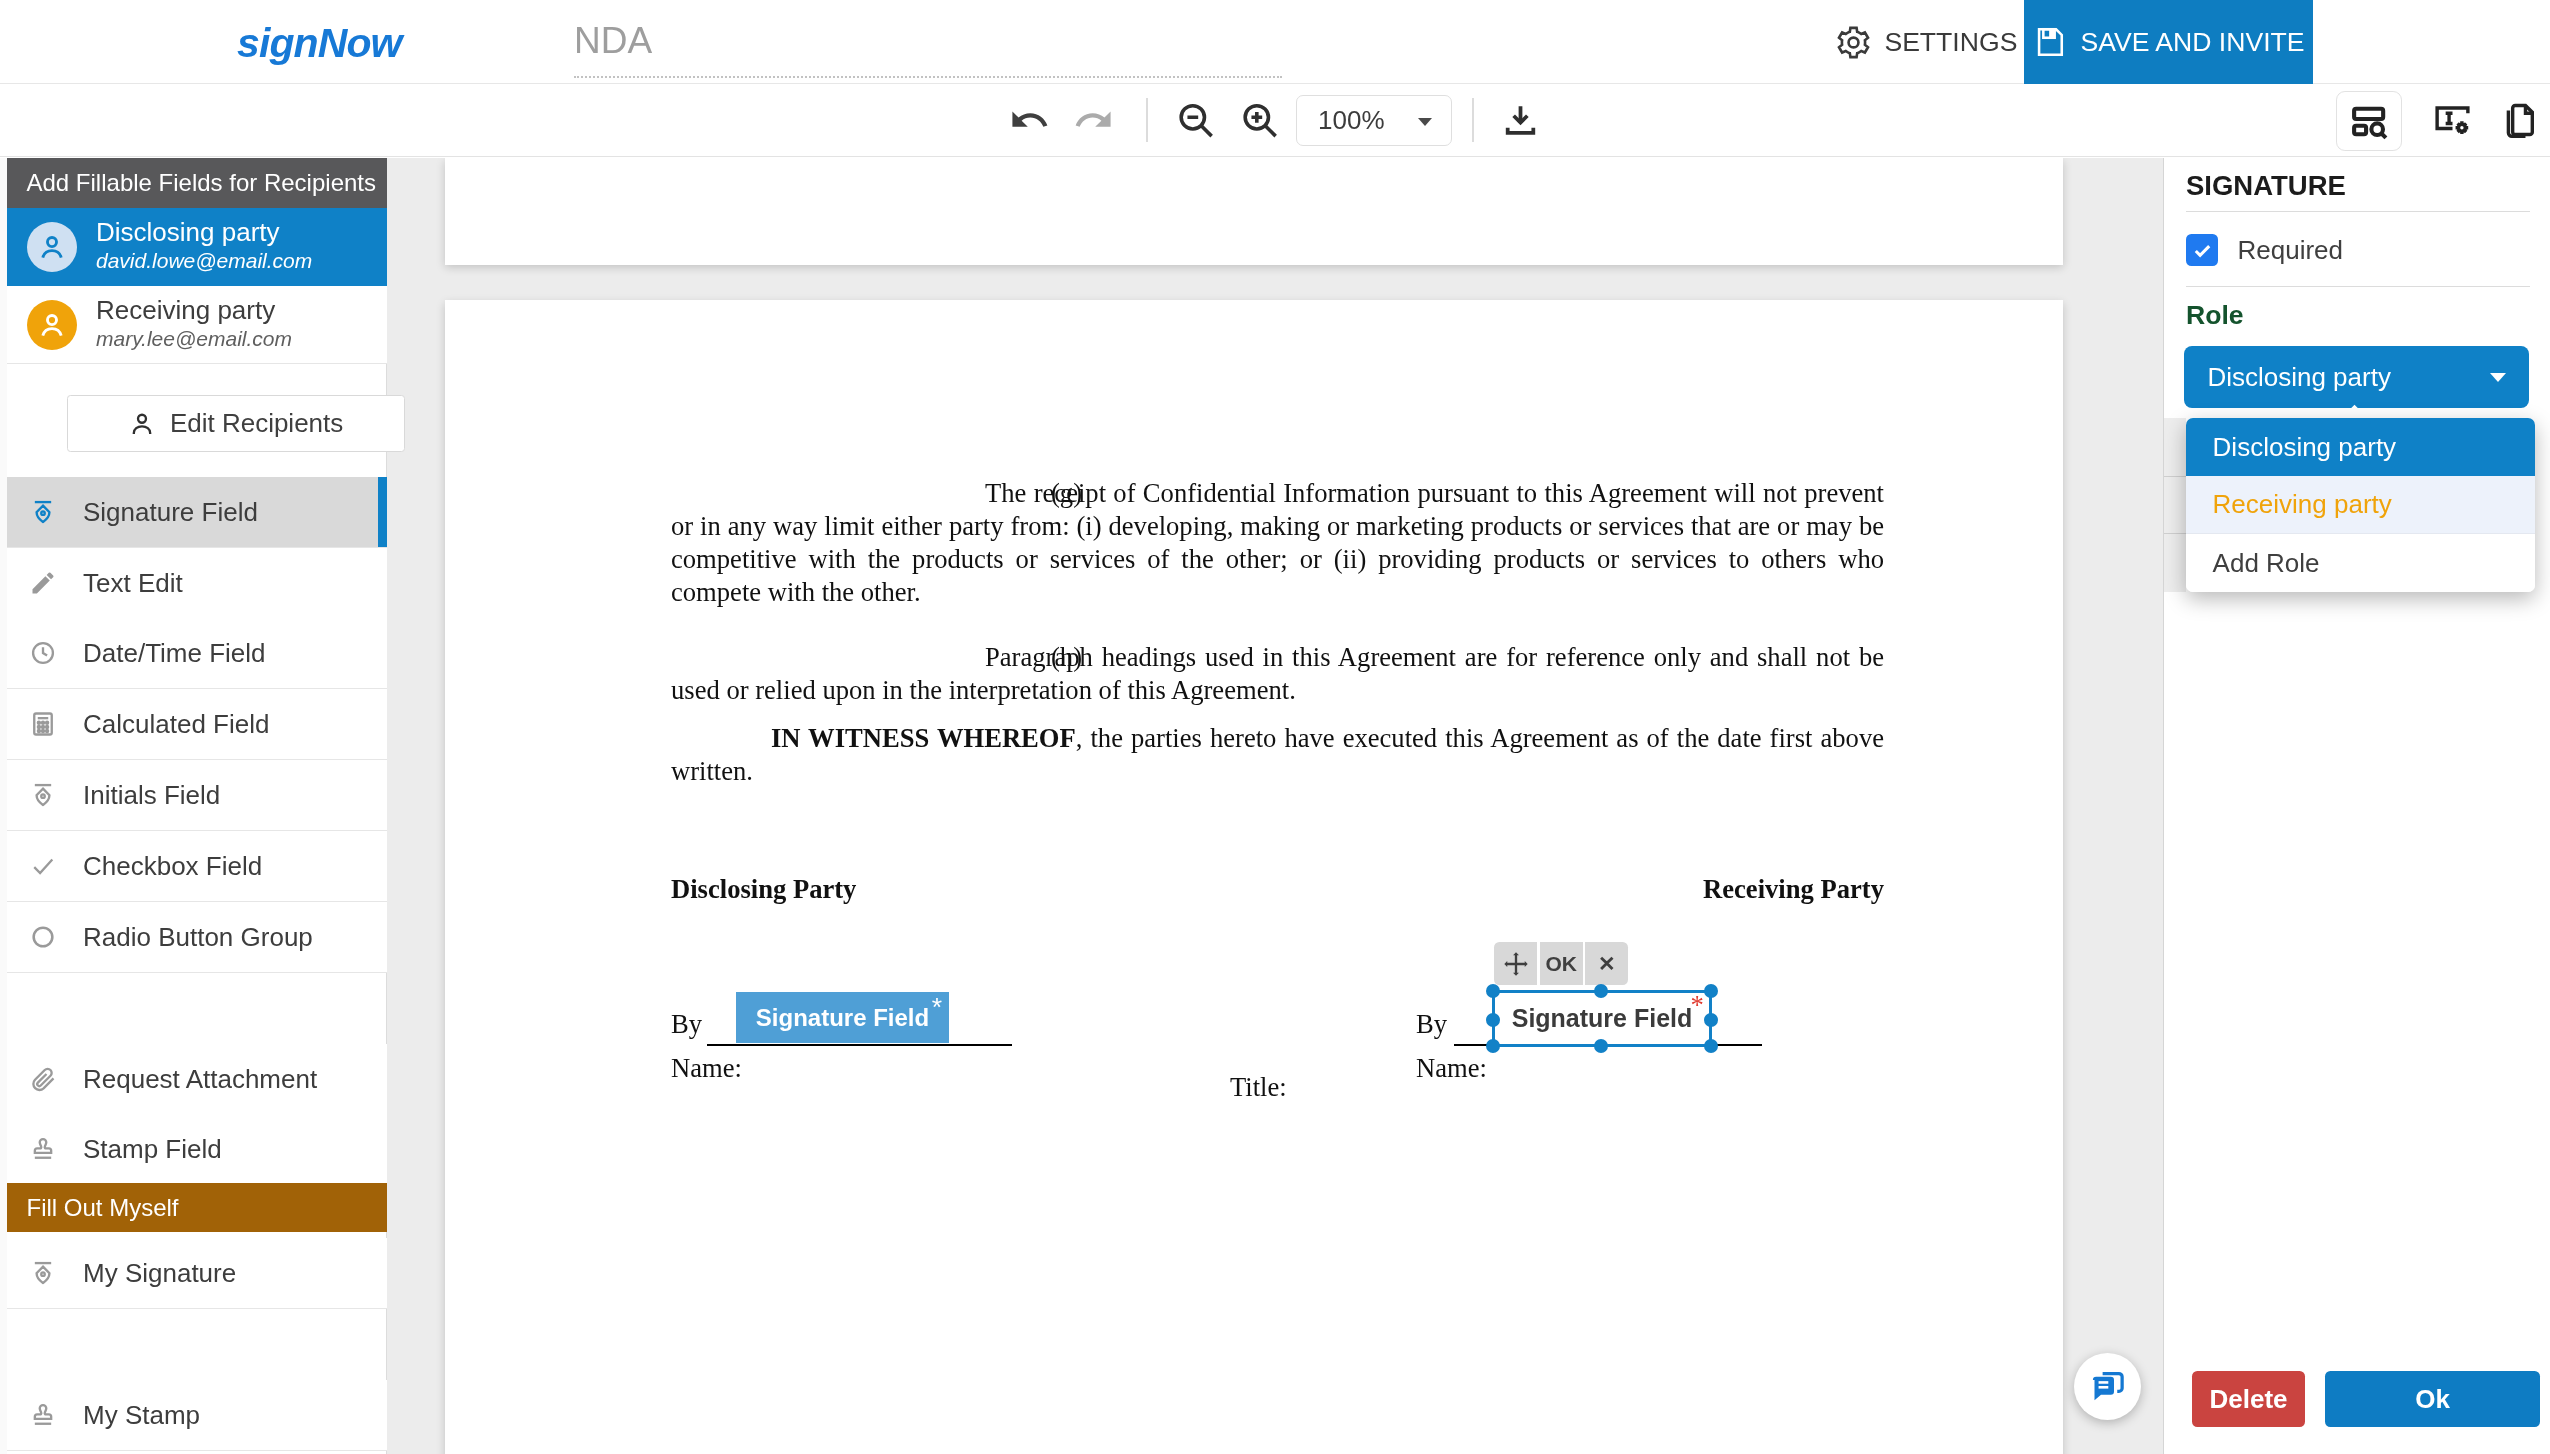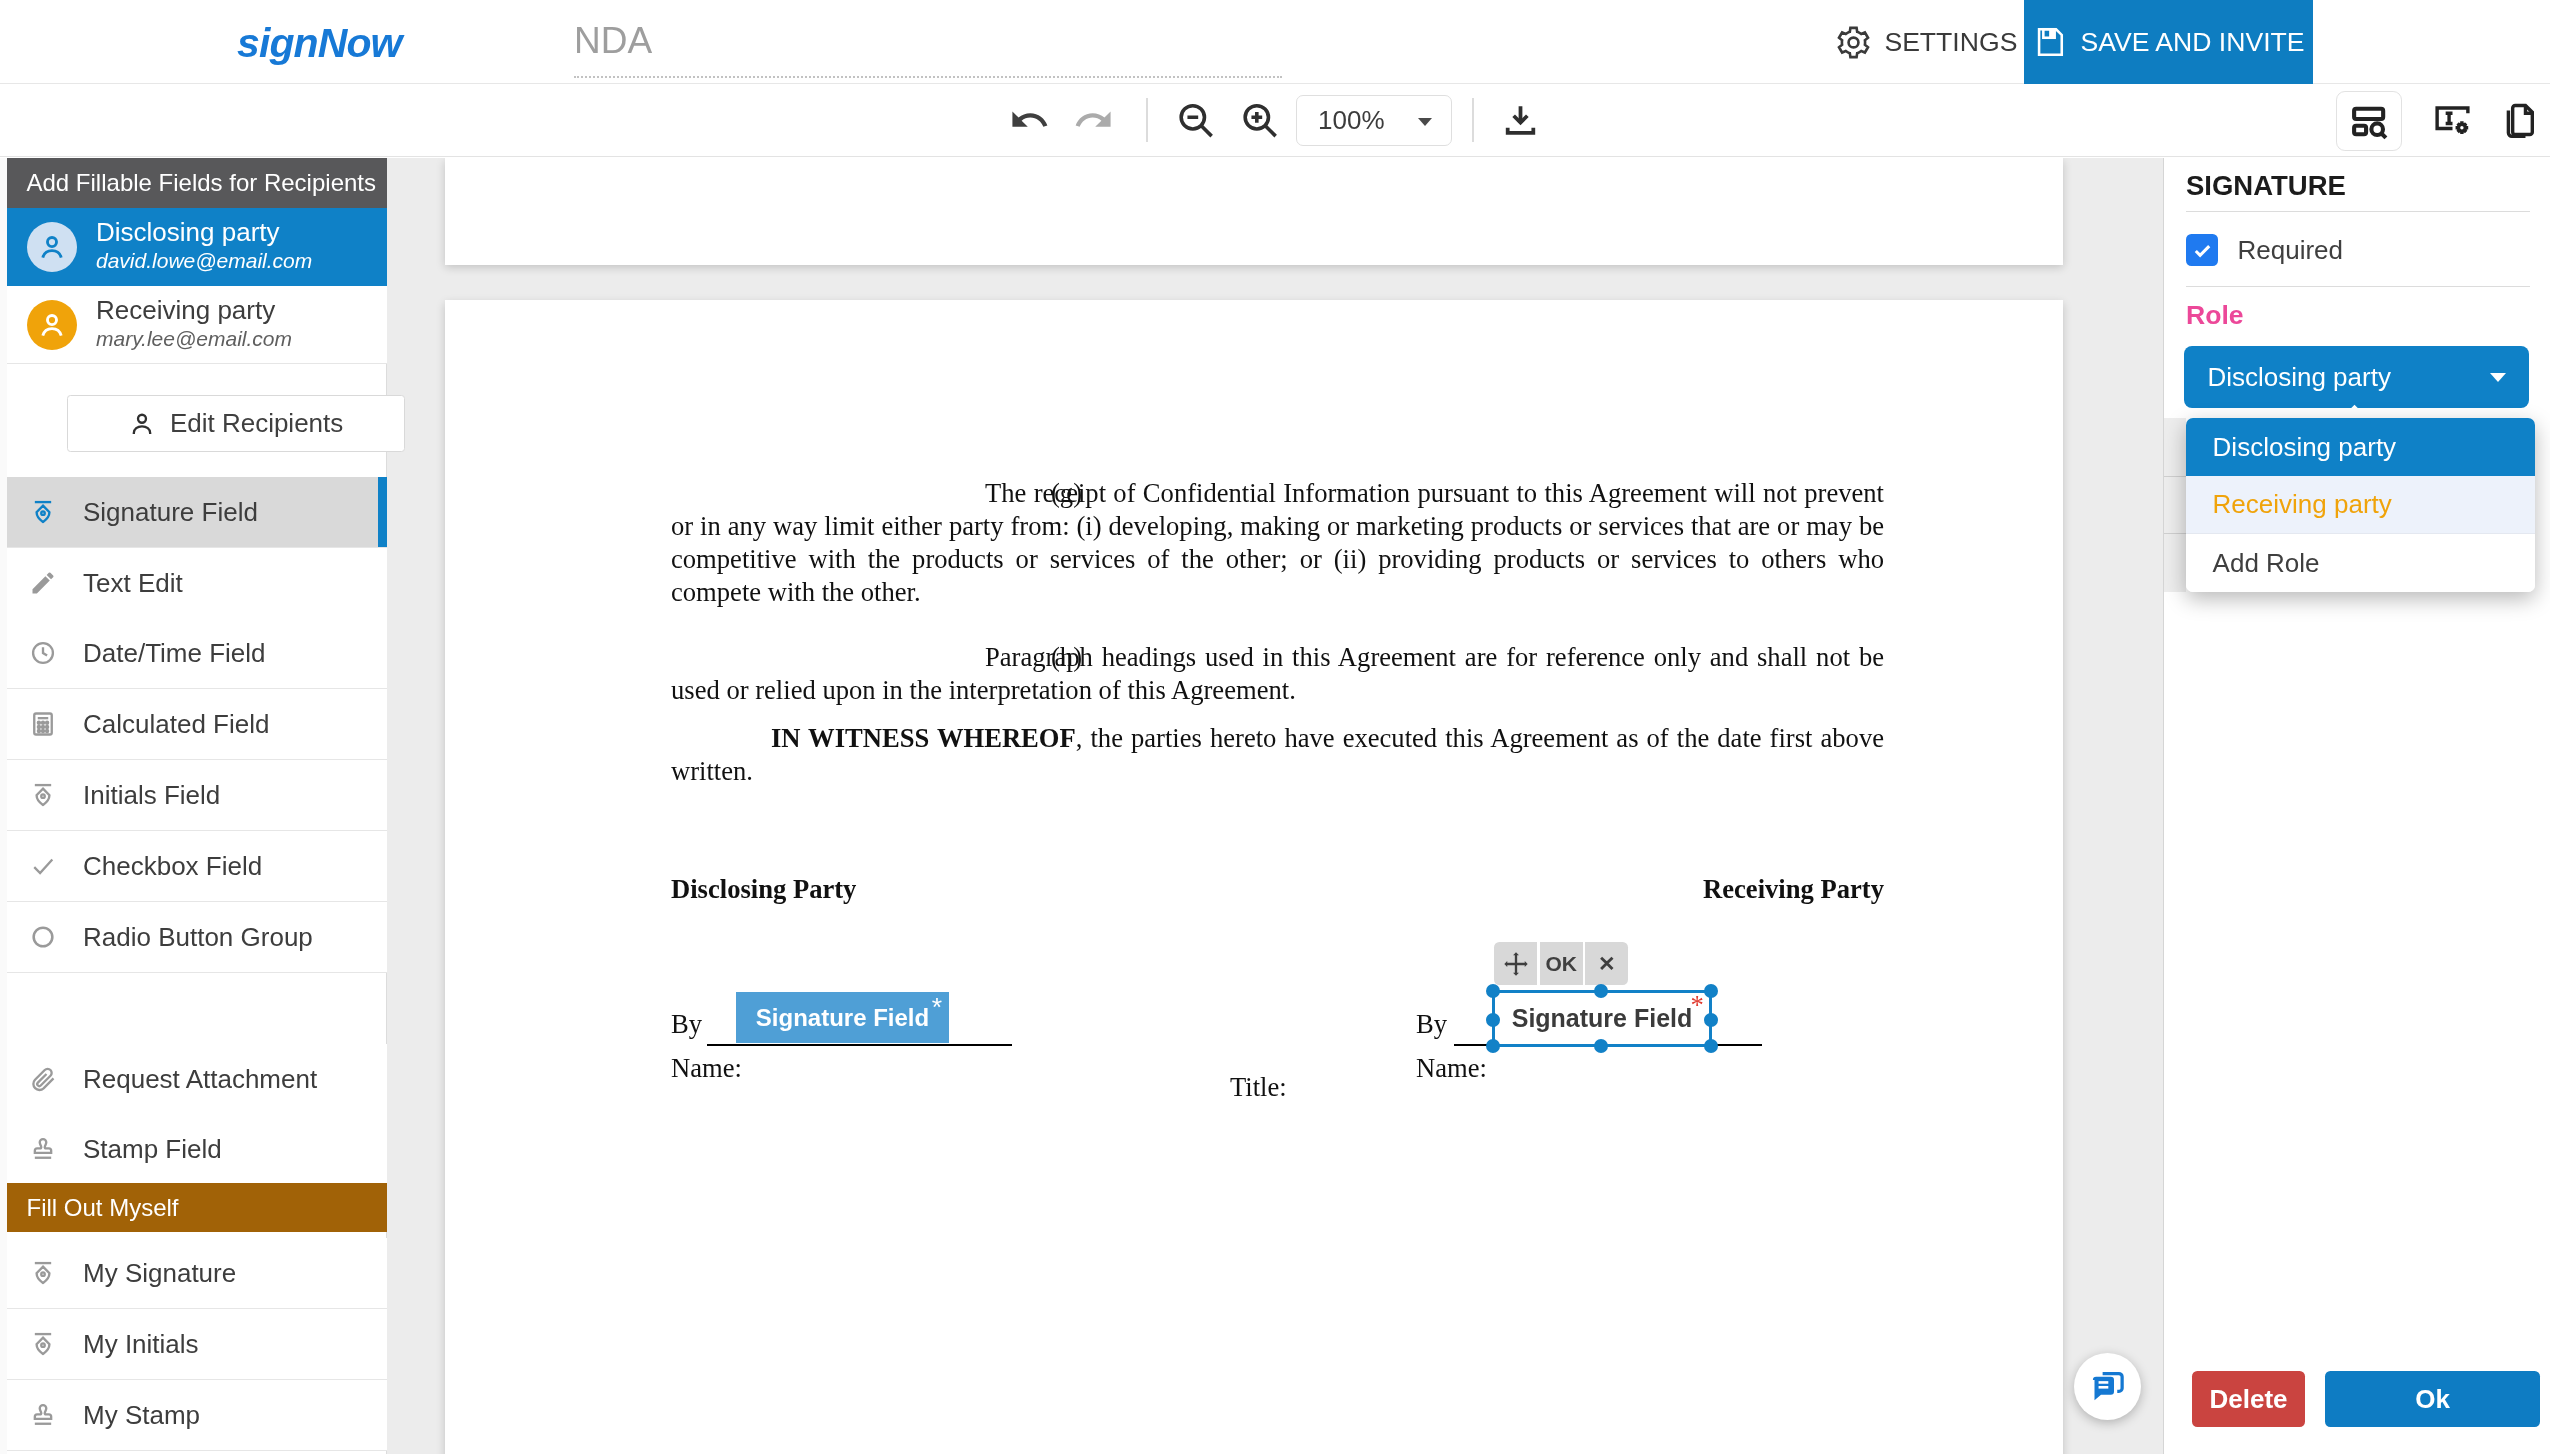--- a/index.html
+++ b/index.html
@@ -79,21 +79,21 @@
 
   .chat-fab { position:absolute; left:2074px; top:1353px; width:67px; height:67px; border-radius:50%; background:#fff; box-shadow:0 2.7px 10.6px rgba(0,0,0,.25); display:flex; align-items:center; justify-content:center; cursor:pointer; z-index:40; }
 
   
   .rpanel { position:absolute; left:2163px; top:158px; width:387px; height:1296px; background:#fff; border-left:1.8px solid #d5d5d5; z-index:25; }
   .rp-title { position:absolute; left:22px; top:12.4px; font-size:27.5px; font-weight:bold; color:#1c1c1c; }
   .rp-div { position:absolute; left:22px; width:344px; height:0; border-top:1.8px solid #dcdcdc; }
   .rp-check-row { position:absolute; left:22px; top:76px; display:flex; align-items:center; gap:19.5px; cursor:pointer; }
   .rp-checkbox { width:32px; height:32px; border-radius:5.3px; background:#1f7af0; display:flex; align-items:center; justify-content:center; }
   .rp-check-label { font-size:26px; color:#3f3f3f; }
-  .rp-role { position:absolute; left:22px; top:142px; font-size:26.6px; font-weight:bold; color:#ec4899; }
+  .rp-role { position:absolute; left:22px; top:142px; font-size:26.6px; font-weight:bold; color:#14532d; }
   .role-select { position:absolute; left:20.4px; top:188px; width:345px; height:62px; background:#0f81c7; border-radius:8px; color:#fff; font-size:26px; display:flex; align-items:center; padding-left:23px; cursor:pointer; }
   .role-caret { position:absolute; right:23px; top:26.6px; width:0; height:0; border-left:8px solid transparent; border-right:8px solid transparent; border-top:9.7px solid #fff; }
   .ghost-rows { position:absolute; left:0px; top:260px; width:22px; height:174px; background:#ededed; }
   .ghost-rows .g1 { position:absolute; left:0; top:58px; width:100%; height:0; border-top:1.8px solid #cfcfcf; }
   .ghost-rows .g2 { position:absolute; left:0; top:115px; width:100%; height:0; border-top:1.8px solid #cfcfcf; }
   .notch { position:absolute; left:180px; top:251px; width:21px; height:21px; background:#fff; transform:rotate(45deg); z-index:5; }
   .role-menu { position:absolute; left:22px; top:260px; width:349px; border-radius:7px; overflow:hidden; box-shadow:0 7px 21px rgba(0,0,0,.28); z-index:6; }
   .rm-item { height:58px; display:flex; align-items:center; padding-left:26.6px; font-size:26px; cursor:pointer; background:#fff; color:#3f3f3f; }
   .rm-item.sel { background:#0f81c7; color:#fff; }
   .rm-item.recv { background:#edf2fb; color:#f0a30a; border-bottom:1.8px solid #e4e8f0; }
@@ -325,30 +325,20 @@
 
   <div class="srow" style="top:1080px">
     <span class="sicon">
       <svg width="28" height="28" viewBox="0 0 24 24" fill="none" stroke="#9a9a9a" stroke-width="2">
           <path d="M5 3.5h14"></path>
           <path d="M12 6.5l5.5 5.7c0 3.6-2.6 6.3-5.5 8.3-2.9-2-5.5-4.7-5.5-8.3L12 6.5z"></path>
           <circle cx="12" cy="13" r="1.5"></circle>
         </svg>
     </span>
     <span class="slabel">My Signature</span>
-  </div>
-  <div class="srow" style="top:1151px">
-    <span class="sicon">
-      <svg width="28" height="28" viewBox="0 0 24 24" fill="none" stroke="#9a9a9a" stroke-width="2">
-          <path d="M5 3.5h14"></path>
-          <path d="M12 6.5l5.5 5.7c0 3.6-2.6 6.3-5.5 8.3-2.9-2-5.5-4.7-5.5-8.3L12 6.5z"></path>
-          <circle cx="12" cy="13" r="1.5"></circle>
-        </svg>
-    </span>
-    <span class="slabel">My Initials</span>
   </div>
   <div class="srow" style="top:1222px">
     <span class="sicon">
       <svg width="28" height="28" viewBox="0 0 24 24" fill="none" stroke="#9a9a9a" stroke-width="2">
           <path d="M12 3.5a2.8 2.8 0 0 0-2.8 2.8c0 1.6 1 2.7 1.3 3.9.2.7-.3 1.3-1 1.3H7a2 2 0 0 0-2 2v1.8h14V13.5a2 2 0 0 0-2-2h-2.5c-.7 0-1.2-.6-1-1.3.3-1.2 1.3-2.3 1.3-3.9A2.8 2.8 0 0 0 12 3.5z"></path>
           <line x1="5" y1="19.5" x2="19" y2="19.5"></line>
         </svg>
     </span>
     <span class="slabel">My Stamp</span>
   </div>

